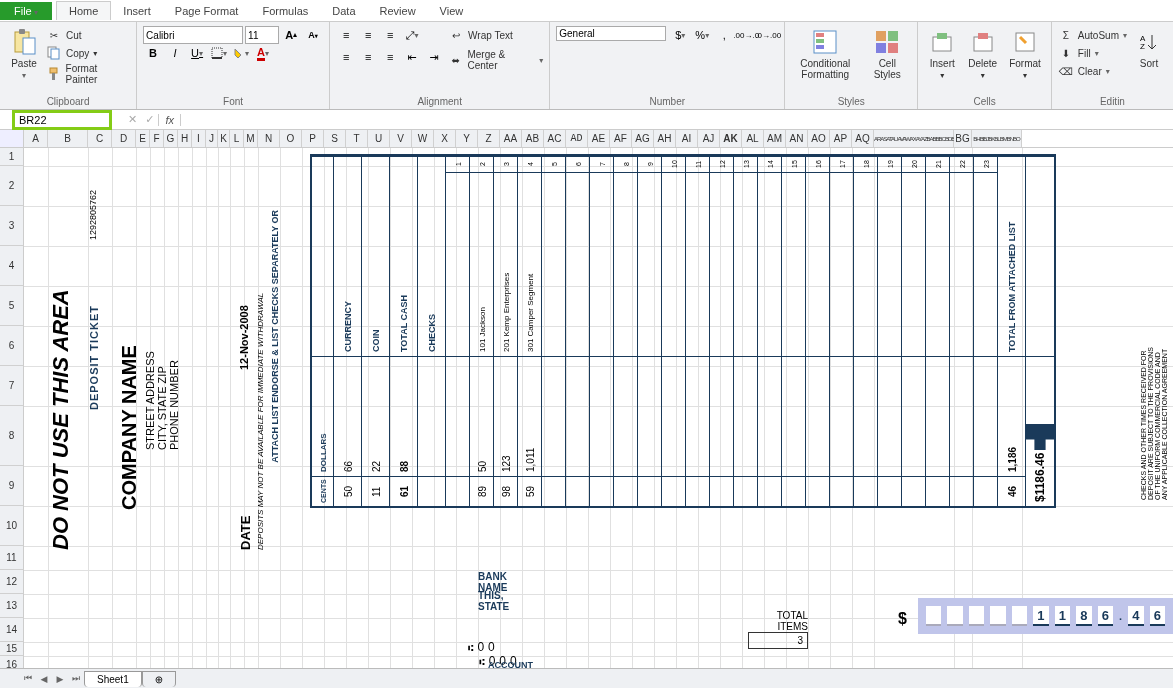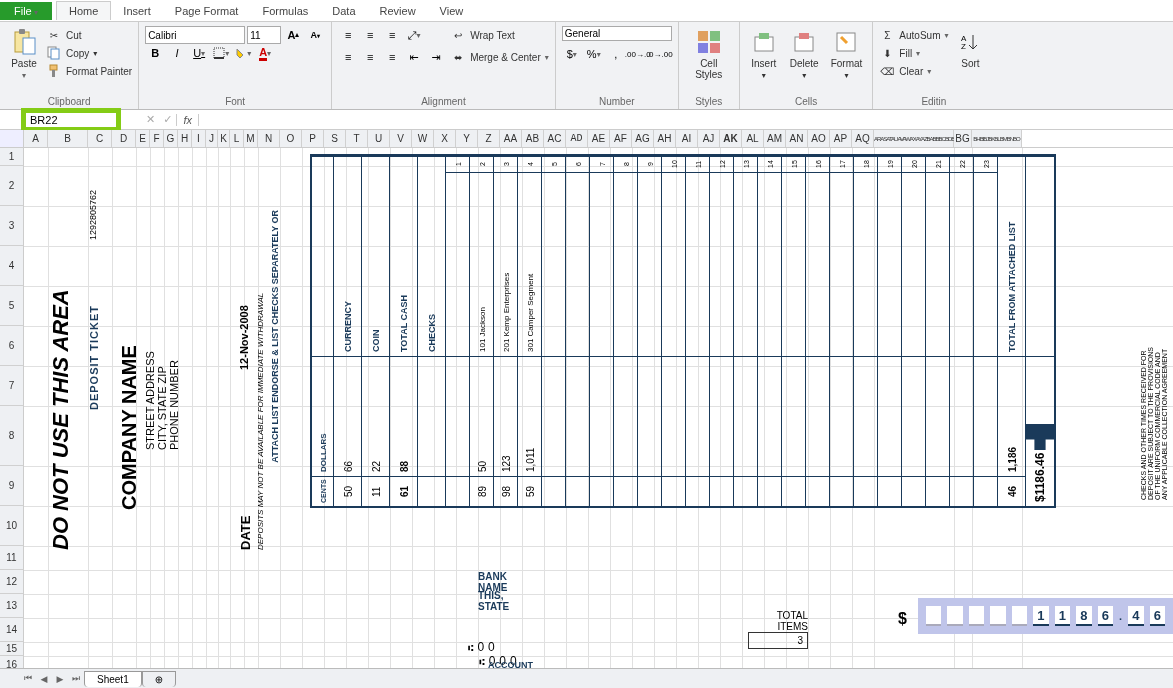--- a/index.html
+++ b/index.html
@@ -17,21 +17,21 @@
 .big-btn { display: flex; flex-direction: column; align-items: center; gap: 2px; padding: 2px 4px; font-size: 10px; color: #333; }
 .icon32 { width: 28px; height: 28px; display: flex; align-items: center; justify-content: center; }
 .icon16 { width: 16px; height: 16px; display: inline-flex; align-items: center; justify-content: center; }
 .small-row { display: flex; align-items: center; gap: 4px; font-size: 10px; color: #333; padding: 1px 0; }
 .select { border: 1px solid #aaa; background: #fff; font-size: 10px; padding: 1px 2px; }
 .btn16 { width: 20px; height: 18px; border: 1px solid transparent; display: inline-flex; align-items: center; justify-content: center; font-size: 11px; }
 .dd::after { content: ' ▾'; font-size: 8px; color: #666; }
 
 
 .namebox-row { display: flex; align-items: center; border-bottom: 1px solid #ccc; height: 20px; }
-.namebox { width: 100px; border: 5px solid #84cc16; font-size: 11px; padding: 1px 4px; margin: 0 21px; background: #fff; }
+.namebox { width: 100px; border: 3px solid #84cc16; font-size: 11px; padding: 1px 4px; margin: 0 12px; background: #fff; }
 .fx { font-style: italic; color: #555; padding: 0 6px; border-left: 1px solid #ccc; border-right: 1px solid #ccc; }
 .formula { flex: 1; padding: 1px 4px; font-size: 11px; }
 
 
 .sheet { position: relative; }
 .col-headers { display: flex; height: 18px; border-bottom: 1px solid #ccc; }
 .corner { width: 24px; border-right: 1px solid #ccc; background: #eef; }
 .ch { border-right: 1px solid #d0d0d0; text-align: center; font-size: 10px; color: #333; background: #eef0f3; line-height: 18px; }
 .row-headers { position: absolute; left: 0; top: 18px; width: 24px; }
 .rh { height: 25px; border-bottom: 1px solid #d0d0d0; border-right: 1px solid #ccc; text-align: center; font-size: 10px; color: #333; background: #eef0f3; line-height: 25px; }
@@ -187,35 +187,46 @@
         <div class="small-row dd">
             <span class="icon16">⬌</span>
             <span>Merge &amp; Center</span>
           </div>
       </div>
     </div>
     <div class="group-label">Alignment</div>
   </div>
 
   <div class="group">
-    <div class="group-body" style="flex-direction:column;gap:4px">
+    <div class="group-body" style="flex-direction:row;gap:4px">
       <input class="select" style="width: 110px;" value="General">
       <div style="display:flex;gap:2px">
         <span class="btn16 dd">$</span>
         <span class="btn16 dd">%</span>
         <span class="btn16">,</span>
         <span class="btn16" style="font-size:8px">.00→.0</span>
         <span class="btn16" style="font-size:8px">.0→.00</span>
       </div>
     </div>
     <div class="group-label">Number</div>
   </div>
 
   <div class="group">
     <div class="group-body">
+      <div class="big-btn">
+          <span class="icon32">
+            <svg width="26" height="26">
+              <rect x="2" y="2" width="22" height="22" fill="#fff" stroke="#5a8fc7"></rect>
+              <rect x="4" y="4" width="8" height="4" fill="#e08080"></rect>
+              <rect x="4" y="10" width="8" height="4" fill="#80c080"></rect>
+              <rect x="4" y="16" width="8" height="4" fill="#8080e0"></rect>
+            </svg>
+          </span>
+          <span style="width:60px;text-align:center;line-height:1.1">Conditional Formatting</span>
+        </div>
       <div class="big-btn">
           <span class="icon32">
             <svg width="26" height="26">
               <rect x="2" y="2" width="10" height="10" fill="#e0a060"></rect>
               <rect x="14" y="2" width="10" height="10" fill="#80c080"></rect>
               <rect x="2" y="14" width="10" height="10" fill="#8080e0"></rect>
               <rect x="14" y="14" width="10" height="10" fill="#e08080"></rect>
             </svg>
           </span>
           <span style="width:40px;text-align:center;line-height:1.1">Cell Styles</span>

